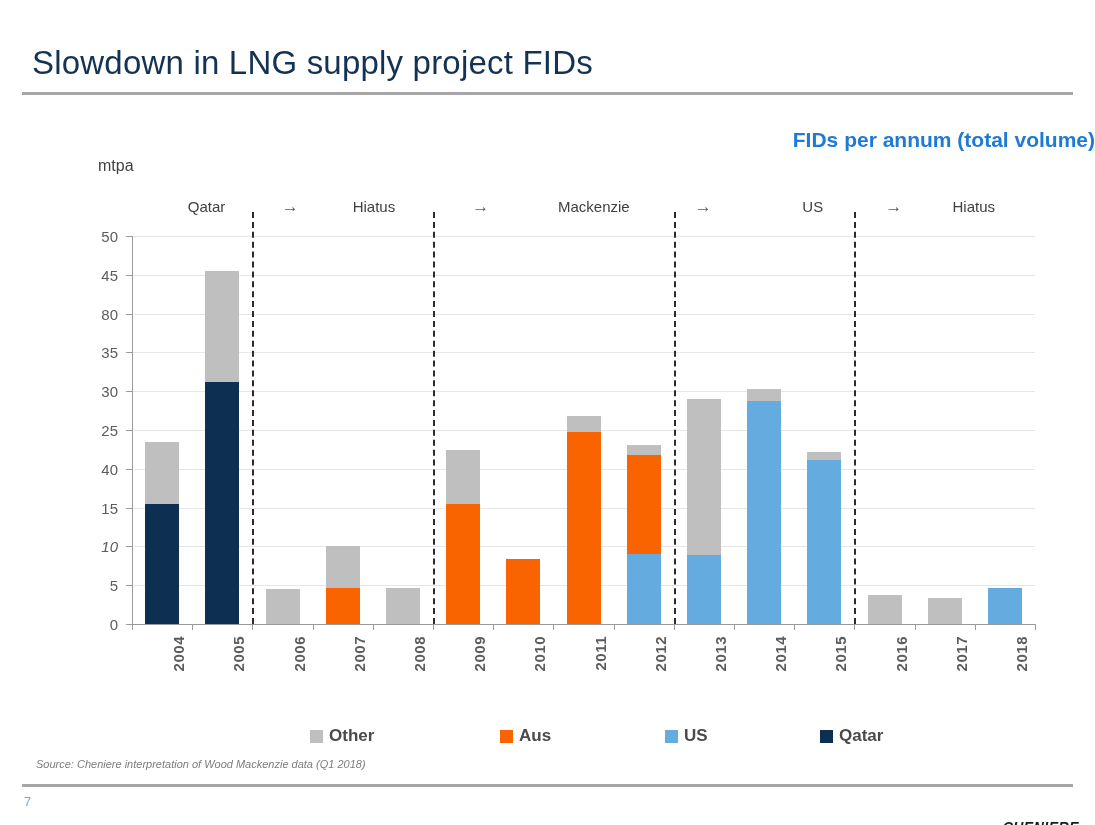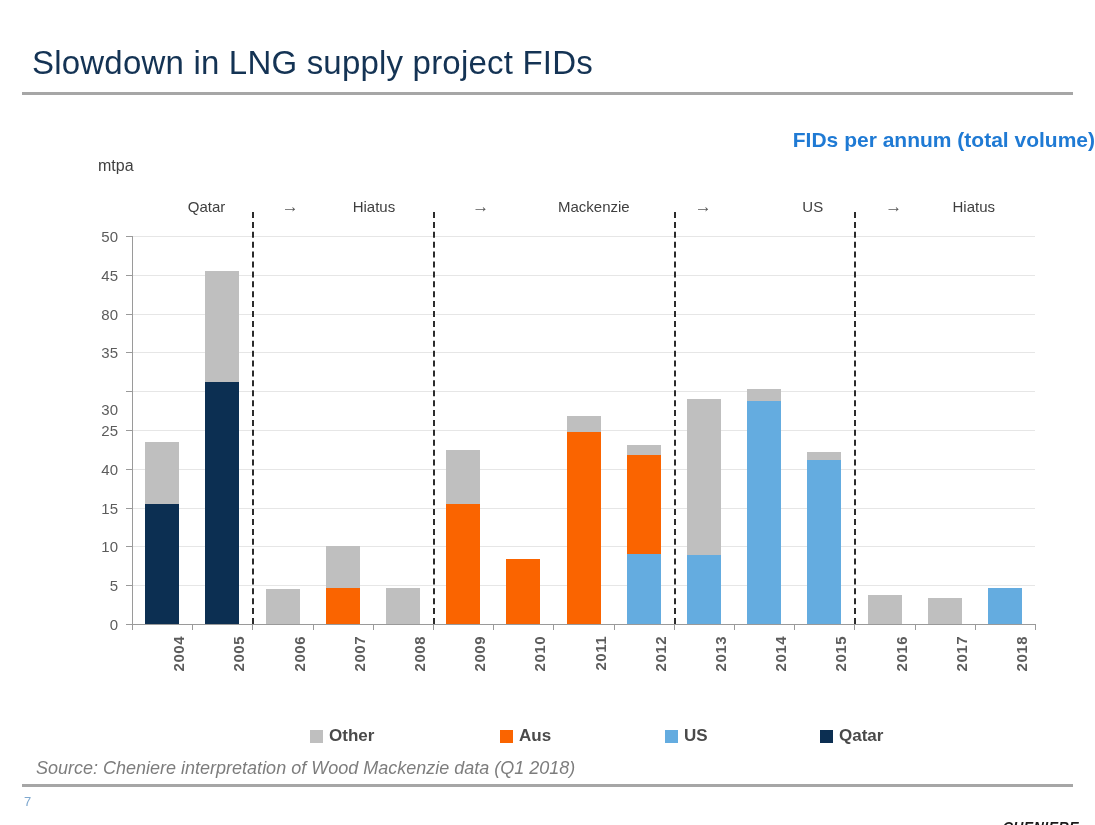--- a/index.html
+++ b/index.html
@@ -206,21 +206,21 @@
     font-size: 17px;
     font-weight: bold;
     color: #4a4a4a;
   }
 
   
   #source-note {
     position: absolute;
     left: 36px;
     top: 758px;
-    font-size: 18px;
+    font-size: 11px;
     font-style: italic;
     color: #7d7d7d;
   }
   #footer-rule {
     position: absolute;
     left: 22px;
     top: 784px;
     width: 1051px;
     height: 3px;
     background: #a6a6a6;
@@ -275,25 +275,25 @@
     <div class="phase-arrow" style="left: 18.5%;">→</div>
     <div class="phase-arrow" style="left: 39.2%;">→</div>
     <div class="phase-arrow" style="left: 63.4%;">→</div>
     <div class="phase-arrow" style="left: 84.1%;">→</div>
   </div>
 
 <div id="plot-wrap">
   <div id="y-labels">
       <div class="y-tick-label" style="top: 624px;">0</div>
       <div class="y-tick-label" style="top: 585.2px;">5</div>
-      <div class="y-tick-label" style="top: 546.4px;">10</div>
+      <div class="y-tick-label" style="top: 546.4px; font-style: italic;">10</div>
       <div class="y-tick-label" style="top: 507.6px;">15</div>
       <div class="y-tick-label" style="top: 468.8px;">40</div>
       <div class="y-tick-label" style="top: 430px;">25</div>
-      <div class="y-tick-label" style="top: 391.2px; margin-top: 18px;">30</div>
+      <div class="y-tick-label" style="top: 391.2px;">30</div>
       <div class="y-tick-label" style="top: 352.4px;">35</div>
       <div class="y-tick-label" style="top: 313.6px;">80</div>
       <div class="y-tick-label" style="top: 274.8px;">45</div>
       <div class="y-tick-label" style="top: 236px;">50</div>
     </div>
   <div id="plot">
       <div class="gridline" style="top: 349.2px;"></div>
       <div class="gridline" style="top: 310.4px;"></div>
       <div class="gridline" style="top: 271.6px;"></div>
       <div class="gridline" style="top: 232.8px;"></div>

